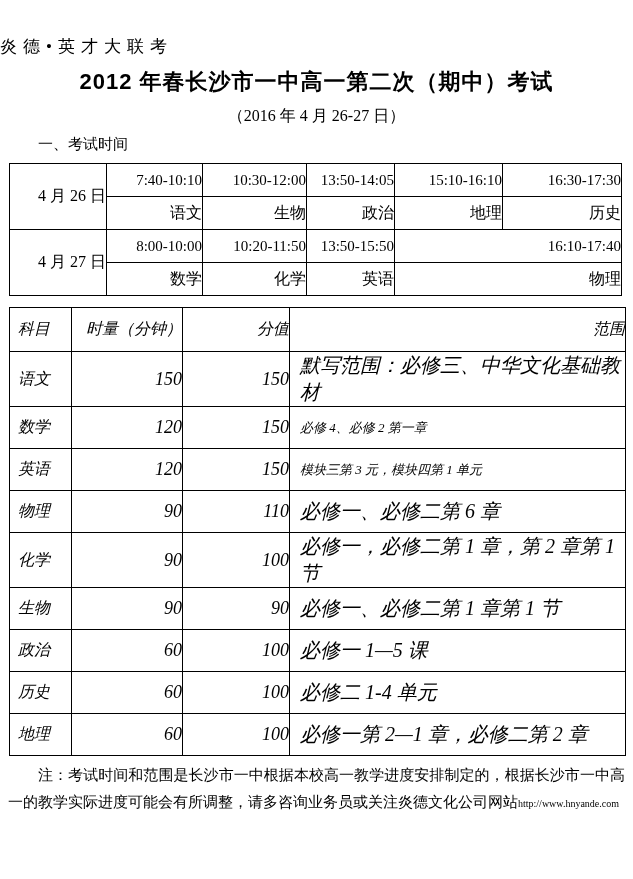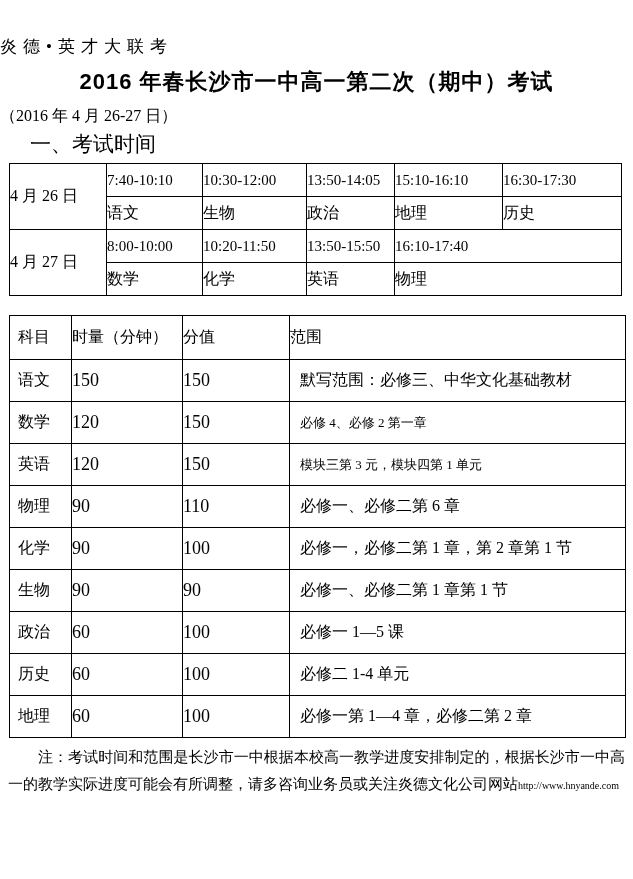--- a/index.html
+++ b/index.html
@@ -24,62 +24,63 @@
     letter-spacing: 1px;
     margin-top: 9px;
   }
   .subtitle {
     text-align: center;
     font-size: 17px; line-height: 22px;
     letter-spacing: 6px;
     margin-top: 10px;
   }
   .date-line {
+    text-align: center;
     font-size: 16px; line-height: 22px;
     margin-top: 8px;
   }
   .section-heading {
     font-family: "Liberation Sans", "DejaVu Sans", sans-serif;
-    font-size: 21px; line-height: 20px;
-    padding-left: 30px;
+    font-size: 15px; line-height: 20px;
+    padding-left: 38px;
     margin-top: 7px;
   }
   .section-heading.second { margin-top: 12px; }
 
   table {
     border-collapse: collapse;
     table-layout: fixed;
     margin-left: 9px;
   }
-  td, th { border: 1px solid #000; text-align: left; vertical-align: middle; overflow: hidden; }
+  td, th { border: 1px solid #000; text-align: right; vertical-align: middle; overflow: hidden; }
 
   
   .schedule { margin-top: 9px; width: 612px; }
   .schedule td { height: 33px; }
   .schedule .date-cell { font-size: 16px; }
   .schedule .time-cell {
     font-family: "Liberation Serif", "DejaVu Serif", serif;
     font-size: 15px;
   }
   .schedule .subject-cell { font-size: 16px; }
 
   
-  .scope { margin-top: 19px; width: 616px; }
+  .scope { margin-top: 11px; width: 616px; font-style: italic; }
   .scope th {
     height: 44px; font-weight: normal; font-size: 16px;
   }
   .scope td { height: 42px; }
   .scope .subject-col { text-align: left; padding-left: 8px; font-size: 16px; }
   .scope th.subject-col { text-align: left; padding-left: 8px; }
   .scope .num-cell {
     font-family: "Liberation Serif", "DejaVu Serif", serif;
     font-size: 18px;
   }
   .scope .range-cell {
-    text-align: left; padding-left: 10px; font-size: 16px;
+    text-align: left; padding-left: 10px; font-size: 20px;
   }
   .scope tr.small-range .range-cell { font-size: 13px; }
 
   
   .note {
     margin: 6px 8px 0 8px;
     width: 617px;
     font-size: 15px; line-height: 27px;
     text-align: justify;
     text-indent: 30px;
@@ -88,21 +89,21 @@
     font-family: "Liberation Serif", "DejaVu Serif", serif;
     font-size: 10px;
   }
 </style>
 </head>
 <body>
 
 <div class="page">
 
   <div class="org-title">炎德•英才大联考</div>
-  <div class="main-title">2016 年春长沙市一中高一第二次（期中）考试</div>
+  <div class="main-title">2012 年春长沙市一中高一第二次（期中）考试</div>
   <div class="date-line">（2016 年 4 月 26-27 日）</div>
 
   <div class="section-heading">一、考试时间</div>
 
   <table class="schedule">
     <colgroup>
       <col style="width:97px">
         <col style="width:96px">
         <col style="width:104px">
       <col style="width:88px">
@@ -203,20 +204,20 @@
       <tr>
         <td class="subject-col">历史</td>
         <td class="num-cell">60</td>
         <td class="num-cell">100</td>
         <td class="range-cell">必修二 1-4 单元</td>
       </tr>
       <tr>
         <td class="subject-col">地理</td>
         <td class="num-cell">60</td>
         <td class="num-cell">100</td>
-        <td class="range-cell">必修一第 1—4 章，必修二第 2 章</td>
+        <td class="range-cell">必修一第 2—1 章，必修二第 2 章</td>
       </tr>
     </tbody>
   </table>
 
   <p class="note"><span>注：考试时间和范围是长沙市一中根据本校高一教学进度安排制定的，根据长沙市一中高一的教学实际进度可能会有所调整，请多咨询业务员或关注炎德文化公司网站</span><span class="url">http://www.hnyande.com</span></p>
 
 </div>
 
 </body></html>

